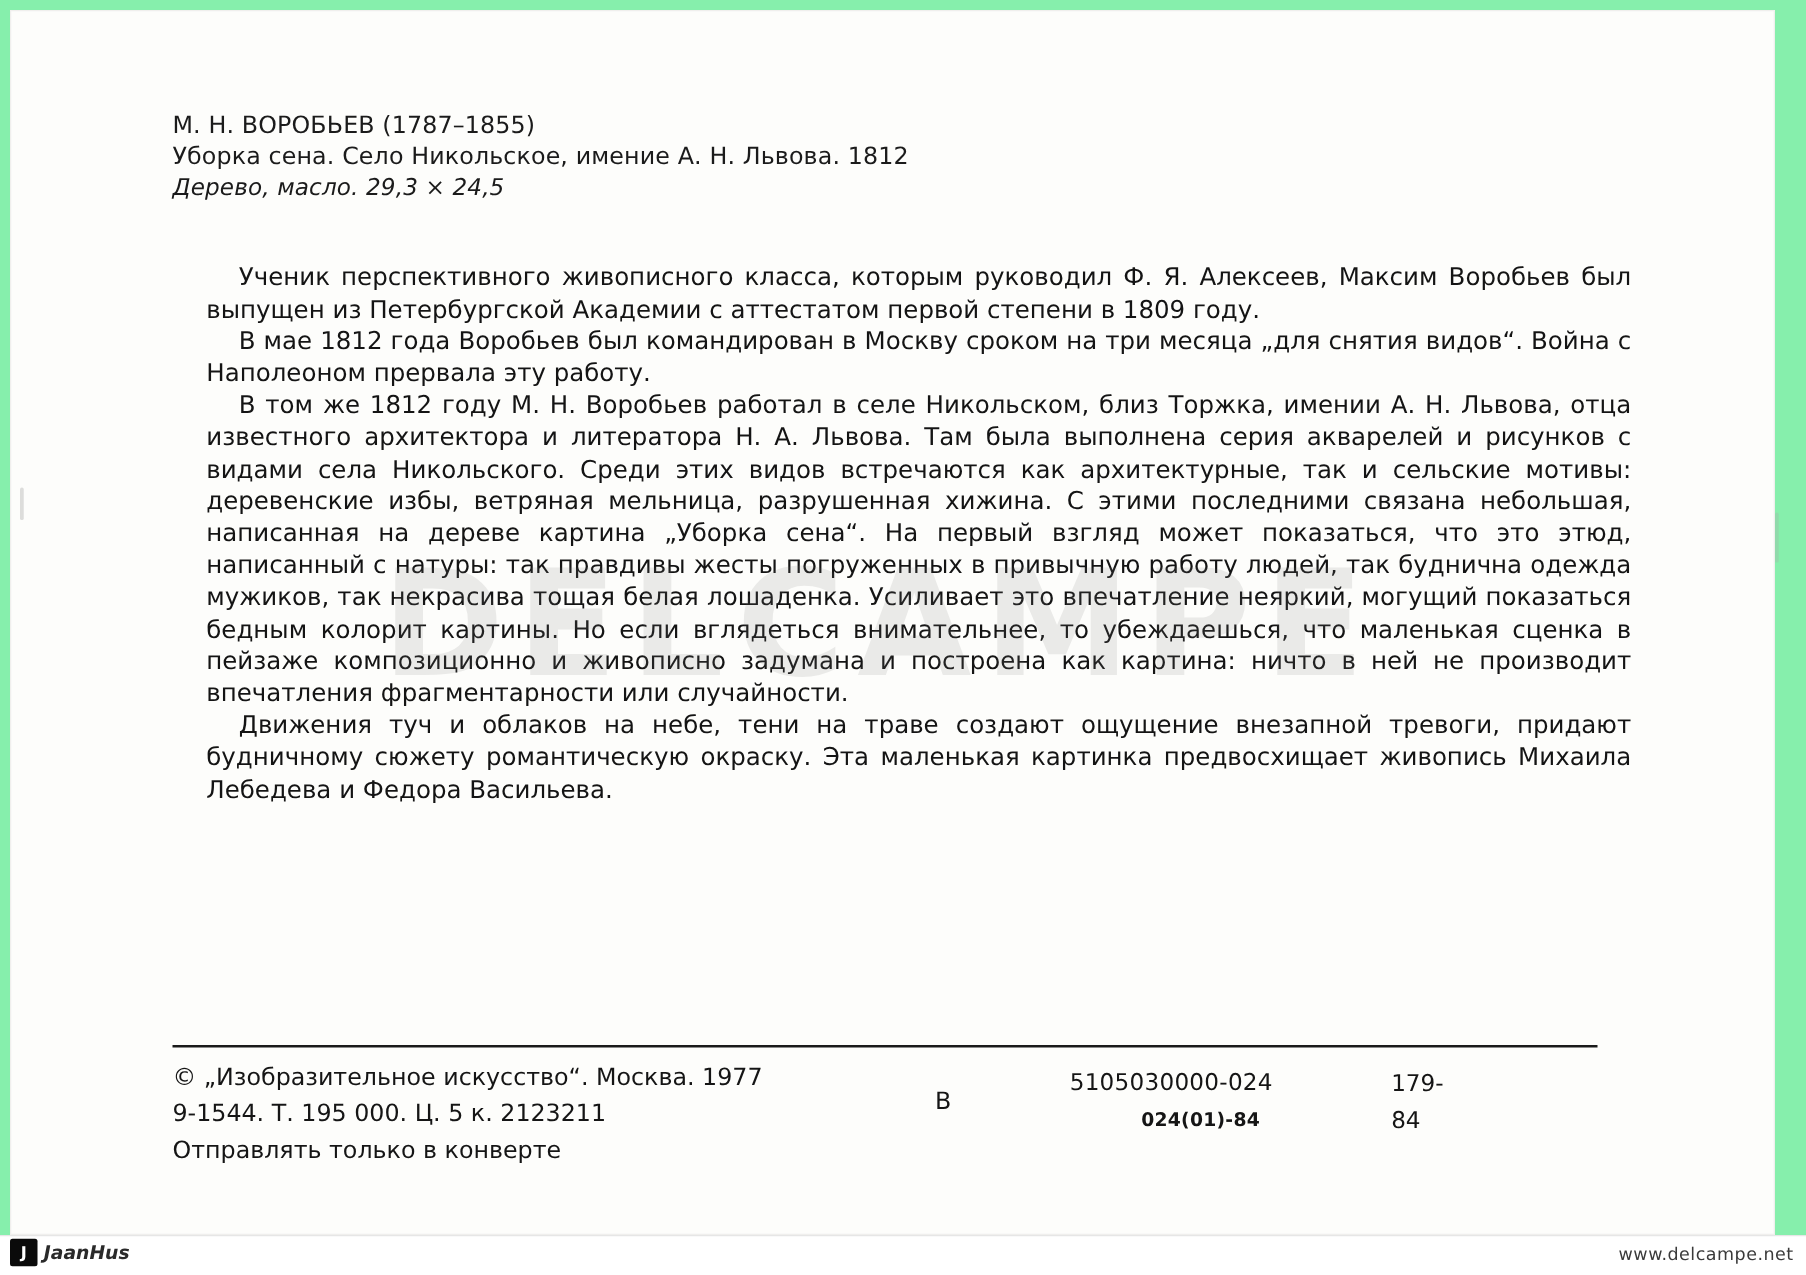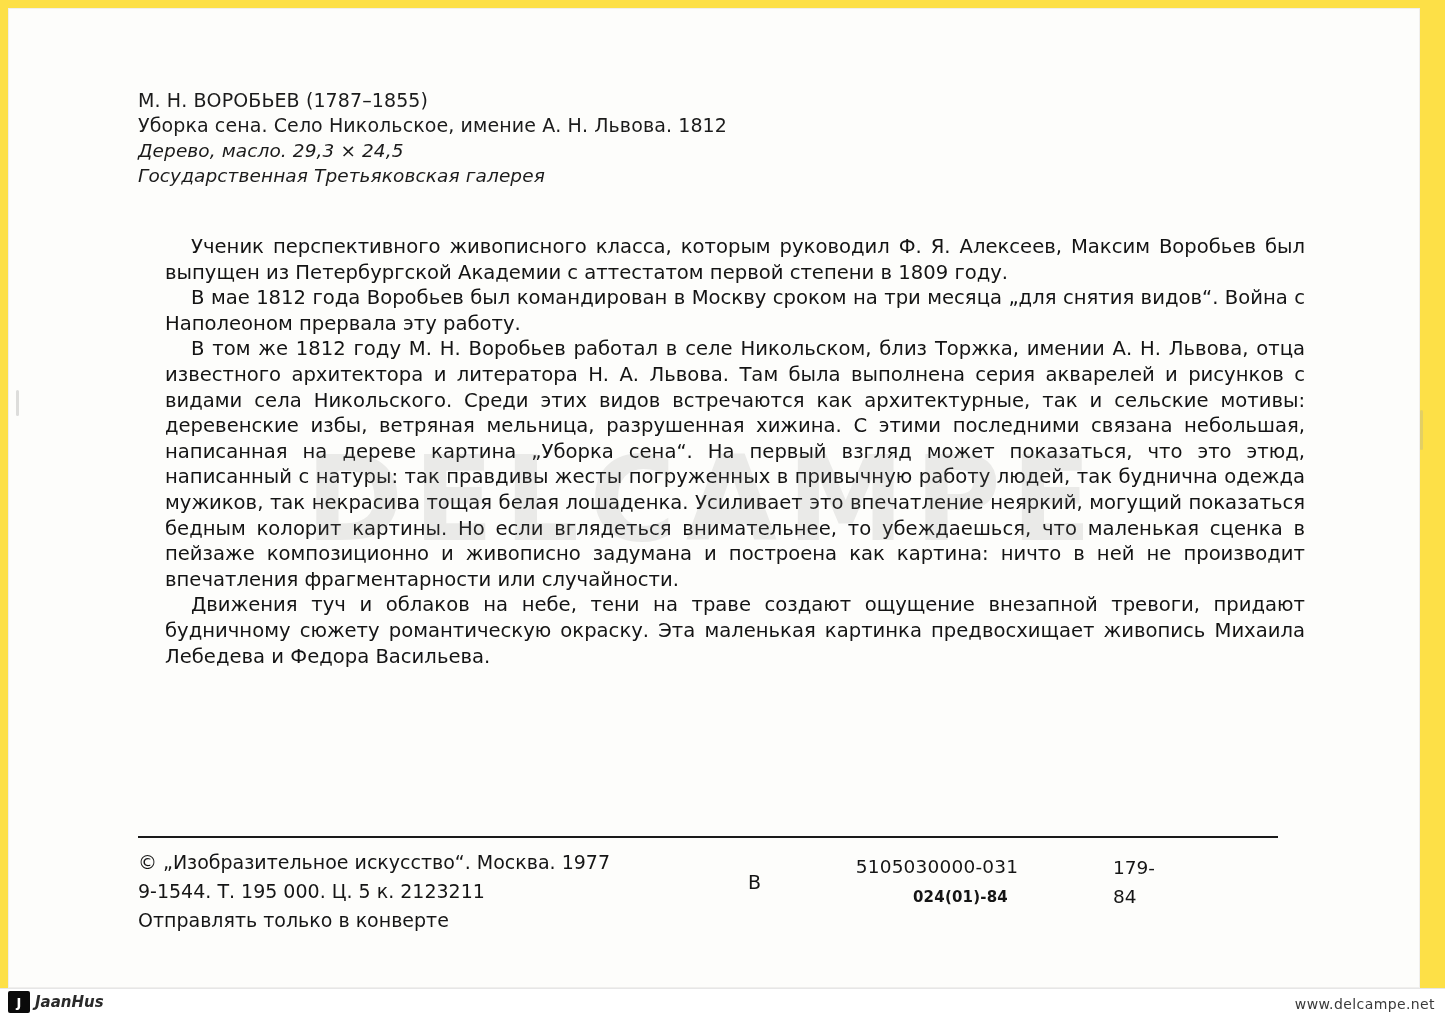--- a/index.html
+++ b/index.html
@@ -15,21 +15,21 @@
     overflow: hidden;
   }
 
   
   .card {
     position: absolute;
     left: 0;
     top: 0;
     width: 1445px;
     height: 1020px;
-    background: #fde047;
+    background: #86efac;
   }
 
   
   .card-edge {
     position: absolute;
     left: 8px;
     top: 8px;
     width: 1412px;
     height: 980px;
     background: #fdfdfb;
@@ -224,21 +224,20 @@
 
   <div class="blemish-left"></div>
   <div class="blemish-right"></div>
 
   <div class="content">
 
     <div class="title-block">
       <div class="line1">М. Н. ВОРОБЬЕВ (1787–1855)</div>
       <div class="line2">Уборка сена. Село Никольское, имение А. Н. Львова. 1812</div>
       <div class="line3">Дерево, масло. 29,3 × 24,5</div>
-      <div class="line4">Государственная Третьяковская галерея</div>
     </div>
 
     <div class="body-text">
       <p>Ученик перспективного живописного класса, которым руководил Ф. Я. Алексеев, Максим Воробьев был выпущен из Петербургской Академии с аттестатом первой степени в 1809 году.</p>
       <p>В мае 1812 года Воробьев был командирован в Москву сроком на три месяца „для снятия видов“. Война с Наполеоном прервала эту работу.</p>
       <p>В том же 1812 году М. Н. Воробьев работал в селе Никольском, близ Торжка, имении А. Н. Львова, отца известного архитектора и литератора Н. А. Львова. Там была выполнена серия акварелей и рисунков с видами села Никольского. Среди этих видов встречаются как архитектурные, так и сельские мотивы: деревенские избы, ветряная мельница, разрушенная хижина. С этими последними связана небольшая, написанная на дереве картина „Уборка сена“. На первый взгляд может показаться, что это этюд, написанный с натуры: так правдивы жесты погруженных в привычную работу людей, так буднична одежда мужиков, так некрасива тощая белая лошаденка. Усиливает это впечатление неяркий, могущий показаться бедным колорит картины. Но если вглядеться внимательнее, то убеждаешься, что маленькая сценка в пейзаже композиционно и живописно задумана и построена как картина: ничто в ней не производит впечатления фрагментарности или случайности.</p>
       <p>Движения туч и облаков на небе, тени на траве создают ощущение внезапной тревоги, придают будничному сюжету романтическую окраску. Эта маленькая картинка предвосхищает живопись Михаила Лебедева и Федора Васильева.</p>
     </div>
 
   </div>
@@ -248,21 +247,21 @@
   <div class="footer">
     <div class="footer-left">
       <div>© „Изобразительное искусство“. Москва. 1977</div>
       <div>9-1544. Т. 195 000. Ц. 5 к. 2123211</div>
       <div>Отправлять только в конверте</div>
     </div>
 
     <div class="footer-right">
       <span class="fr-b">В</span>
       <span class="fr-frac">
-        <span class="fr-num">5105030000-031</span>
+        <span class="fr-num">5105030000-024</span>
         <span class="fr-bar"></span>
         <span class="fr-den">024(01)-84</span>
       </span>
       <span class="fr-tail">179-84</span>
     </div>
   </div>
 
   <div class="watermark">DELCAMPE</div>
 </div>
 

